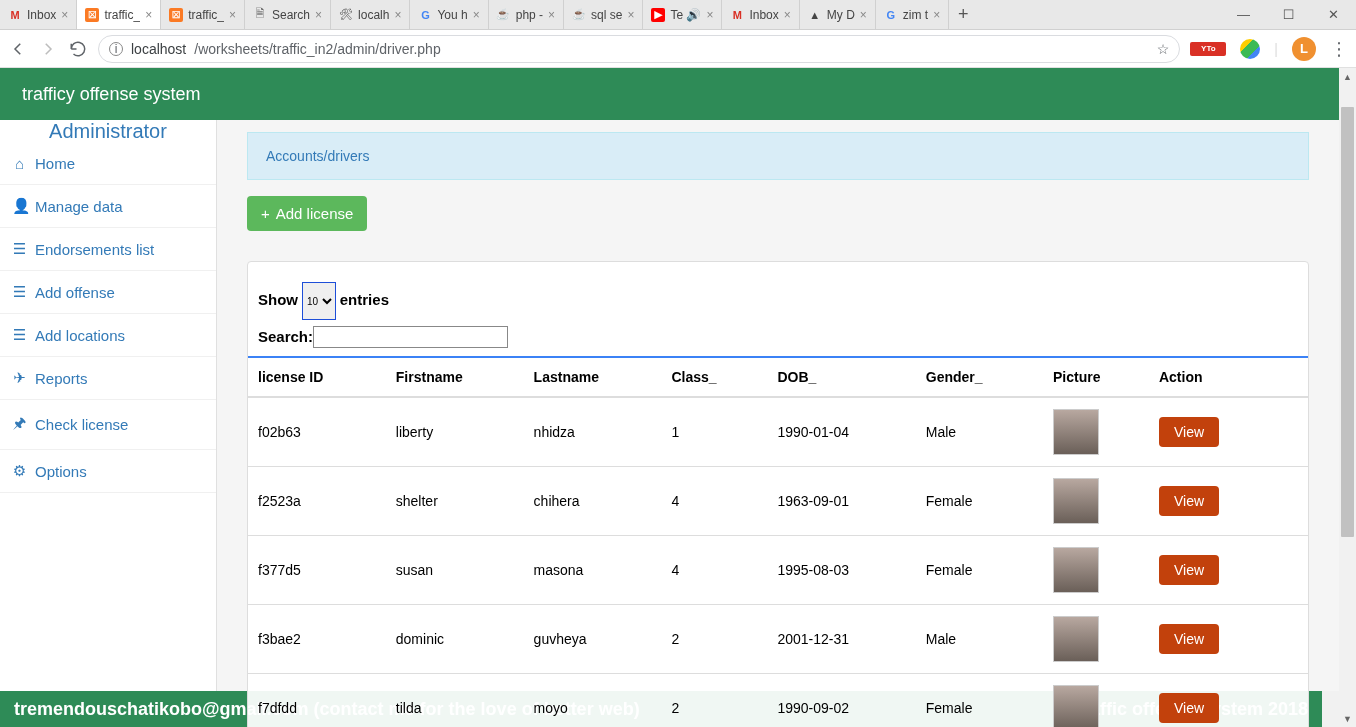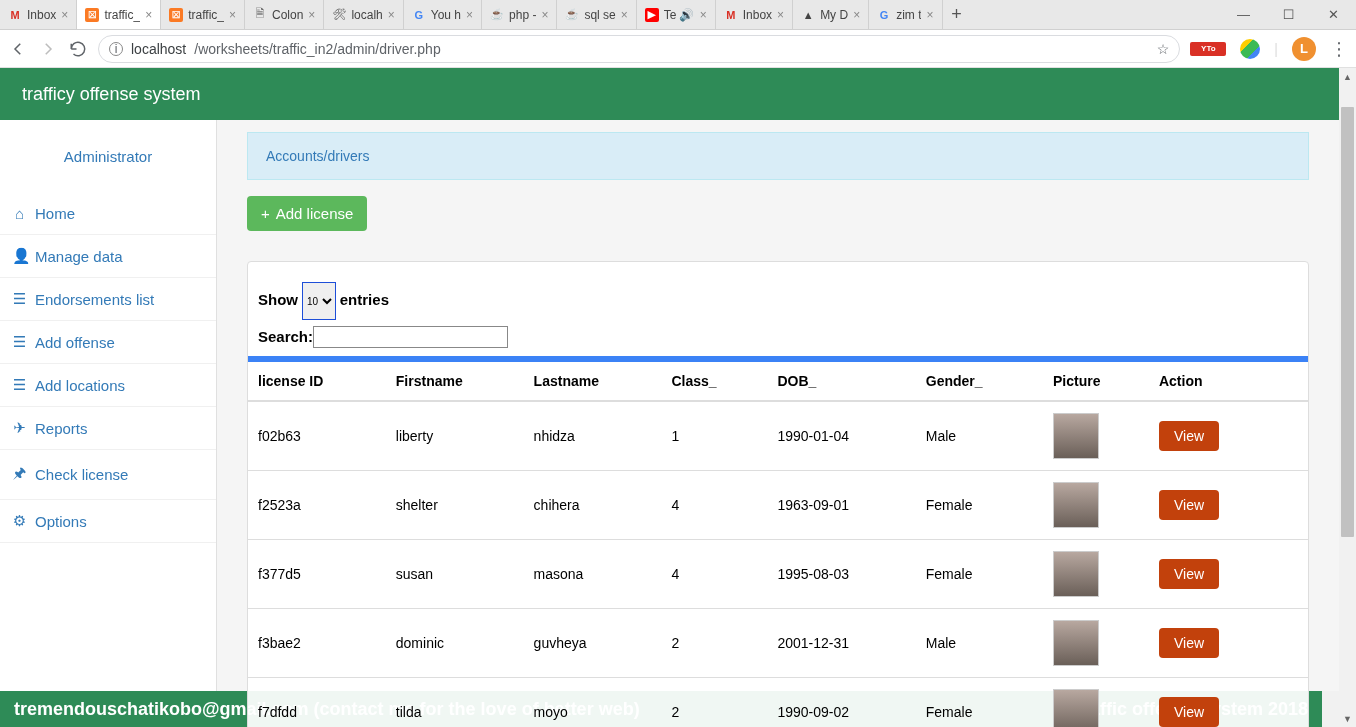--- a/index.html
+++ b/index.html
@@ -22,36 +22,36 @@
 .right-ic{display:flex;align-items:center;gap:14px}
 .yt-ext{width:36px;height:14px;background:#d93025;color:#fff;font-size:8px;font-weight:bold;display:flex;align-items:center;justify-content:center;border-radius:2px}
 .glob{width:20px;height:20px;border-radius:50%;background:linear-gradient(135deg,#ffce00 0 33%,#3cba54 33% 66%,#4285f4 66%);position:relative}
 .avat{width:24px;height:24px;border-radius:50%;background:#f09030;color:#fff;display:flex;align-items:center;justify-content:center;font-weight:bold;font-size:13px}
 .dots{color:#5f6368;font-size:18px}
 .viewport{position:relative;height:659px;overflow:hidden}
 .page-scroll{position:absolute;inset:0;right:17px;overflow:hidden}
 .green-header{height:52px;background:#2e8b57;color:#fff;display:flex;align-items:center;padding-left:22px;font-size:18px}
 .main-row{display:flex;height:calc(100% - 52px - 36px)}
 .sidebar{width:217px;background:#fff;border-right:1px solid #e0e0e0}
-.sb-title{text-align:center;color:#337ab7;padding:28px 0;font-size:15px}
+.sb-title{text-align:center;color:#337ab7;padding:0 0;font-size:20px}
 .sb-item{display:flex;align-items:center;gap:8px;padding:12px 12px;border-bottom:1px solid #f0f0f0;color:#337ab7;text-decoration:none;font-size:15px;cursor:pointer}
 .sb-item .ic{width:15px;color:#337ab7;text-align:center}
 .content{flex:1;position:relative;padding:0 30px;background:#f5f5f5}
 .bg-img{position:absolute;inset:0;background:linear-gradient(90deg,rgba(160,145,130,0.25),rgba(120,120,120,0.2) 30%,rgba(185,55,40,0.25) 55%,rgba(80,80,80,0.25) 75%);z-index:0}
 .content>*{position:relative;z-index:1}
 .crumb{background:#d9edf7;border:1px solid #bce8f1;color:#337ab7;padding:15px 18px;border-radius:0;margin-top:12px}
 .addlic{display:inline-flex;align-items:center;gap:6px;background:#5cb85c;color:#fff;border:none;padding:9px 14px;border-radius:4px;font-size:15px;margin-top:16px;cursor:pointer}
 .tbl-wrap{background:rgba(255,255,255,0.93);border:1px solid #ddd;border-radius:4px;margin-top:30px;padding:20px 0 0}
 .tbl-top{padding:0 10px 8px;display:flex;flex-direction:column;gap:6px}
 .tbl-top label{font-weight:bold;font-size:15px}
 .tbl-top select{border:1px solid #1d4ed8;height:38px;font-size:10px}
 .tbl-top input{border:1px solid #888;height:22px;width:195px;padding:0 4px}
 table{width:100%;border-collapse:collapse}
 th,td{text-align:left;padding:11px 10px;border-bottom:1px solid #ddd;vertical-align:middle}
-th{border-top:6px solid #3b82f6;border-bottom:2px solid #ddd;font-weight:bold}
+th{border-top:2px solid #3b82f6;border-bottom:2px solid #ddd;font-weight:bold}
 .pic{width:46px;height:46px;background:linear-gradient(#b8a8a0,#6a5f58);border:1px solid #ccc}
 .viewbtn{background:#c2410c;color:#fff;border:none;padding:7px 15px;border-radius:4px;font-size:14px;cursor:pointer}
 .footer-green{position:absolute;left:0;right:17px;bottom:0;height:36px;background:#2e8b57;color:#fff;display:flex;align-items:center;padding:0 14px;font-size:18px;font-weight:bold;justify-content:space-between}
 .scrollbar{position:absolute;right:0;top:0;width:17px;height:100%;background:#f1f1f1}
 .scrollbar .arr{height:17px;background:#f1f1f1;color:#666;display:flex;align-items:center;justify-content:center;font-size:9px}
 .scrollbar .track{position:absolute;top:17px;bottom:17px;left:0;right:0}
 .scrollbar .thumb{position:absolute;left:2px;right:2px;top:22px;height:430px;background:#c1c1c1;border-radius:1px}
 .scrollbar .arr.bot{position:absolute;bottom:0;width:100%}
 </style>
 </head>
@@ -65,21 +65,21 @@
       </div><div class="tab active">
         <span class="fav" style="background:#fb7a24;color:#fff;border-radius:2px;padding:0 2px">⊠</span>
         <span class="tt">traffic_</span>
         <span class="cl">×</span>
       </div><div class="tab">
         <span class="fav" style="background:#fb7a24;color:#fff;border-radius:2px;padding:0 2px">⊠</span>
         <span class="tt">traffic_</span>
         <span class="cl">×</span>
       </div><div class="tab">
         <span class="fav" style="">🗎</span>
-        <span class="tt">Colon</span>
+        <span class="tt">Search</span>
         <span class="cl">×</span>
       </div><div class="tab">
         <span class="fav" style="">🛠</span>
         <span class="tt">localh</span>
         <span class="cl">×</span>
       </div><div class="tab">
         <span class="fav" style="color:#4285f4;font-weight:bold">G</span>
         <span class="tt">You h</span>
         <span class="cl">×</span>
       </div><div class="tab">

